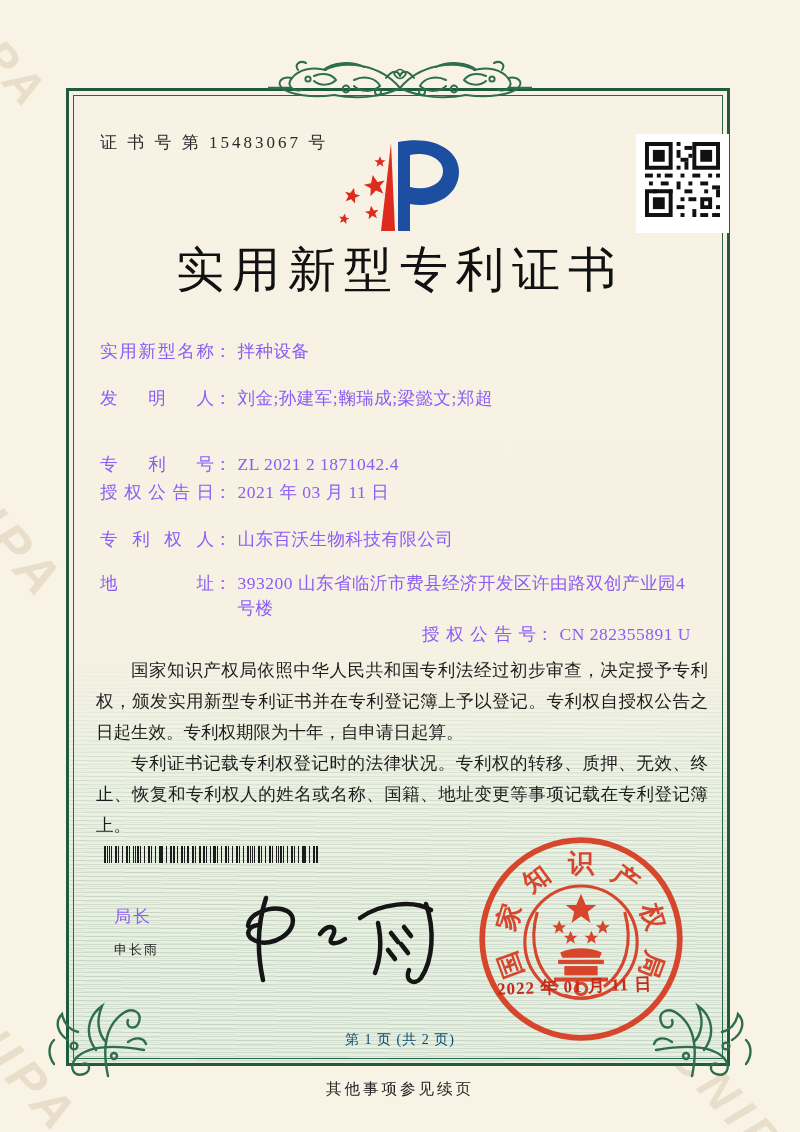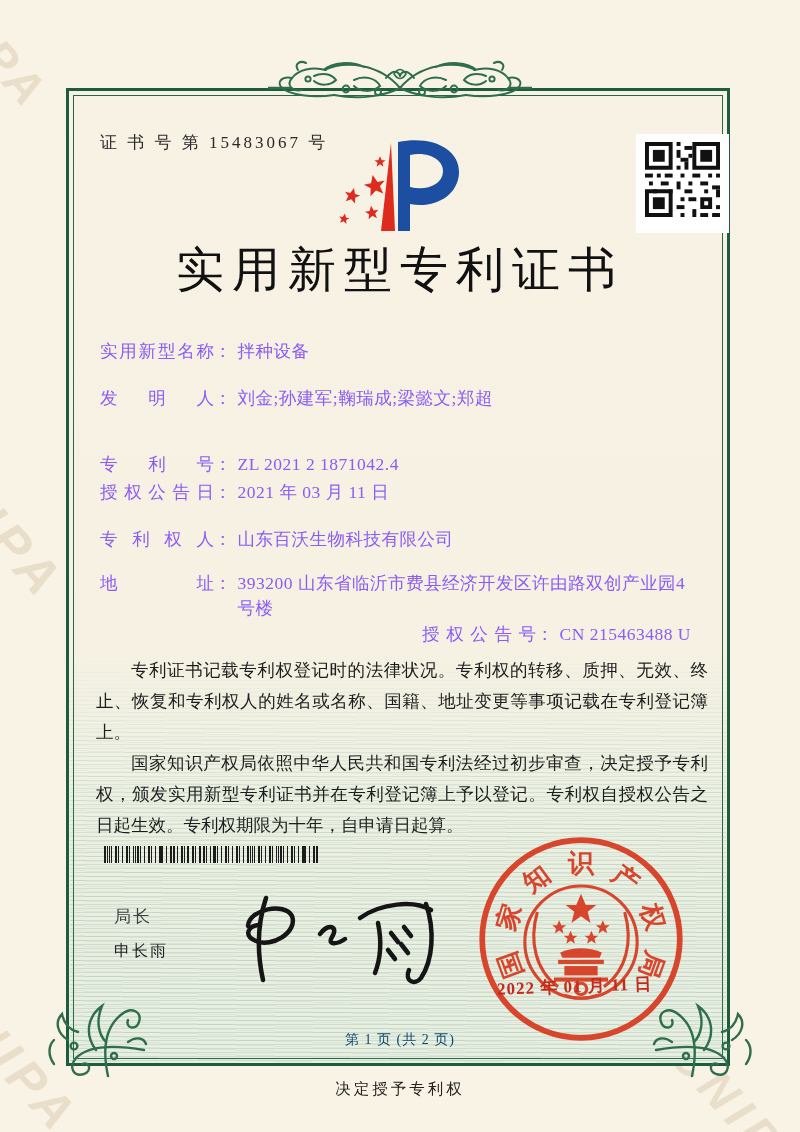--- a/index.html
+++ b/index.html
@@ -75,22 +75,22 @@
   }
   .body-text p{margin:0;text-indent:2em;}
   
   .barcode{
     position:absolute;left:104px;top:846px;width:216px;height:17px;z-index:4;
     background:
       repeating-linear-gradient(90deg,#1c1c1c 0 2px,transparent 2px 3px,#1c1c1c 3px 4px,transparent 4px 7px,#1c1c1c 7px 8px,transparent 8px 11px),
       repeating-linear-gradient(90deg,transparent 0 5px,#1c1c1c 5px 6px,transparent 6px 13px);
   }
   .signer-title{position:absolute;left:114px;top:905px;font-size:17px;letter-spacing:2px;z-index:4;
-    font-family:"Liberation Sans","DejaVu Sans",sans-serif;color:#404040;}
-  .signer-name{position:absolute;left:114px;top:941px;font-size:16px;letter-spacing:2px;z-index:4;
+    font-family:"Liberation Sans","DejaVu Sans",sans-serif;color:#8b5cf6;}
+  .signer-name{position:absolute;left:114px;top:941px;font-size:13px;letter-spacing:2px;z-index:4;
     font-family:"Liberation Sans","DejaVu Sans",sans-serif;color:#222;}
   .signature{position:absolute;left:228px;top:882px;width:215px;height:106px;z-index:5;}
   .seal{position:absolute;left:477px;top:835px;width:208px;height:208px;z-index:5;opacity:0.93;}
   .seal-date{
     position:absolute;left:497px;top:975px;z-index:6;
     font-size:17px;font-weight:600;color:#c6281a;letter-spacing:1px;
     transform:rotate(-2deg);white-space:nowrap;
   }
   .page-info{position:absolute;left:0;top:1031px;width:100%;text-align:center;font-size:14px;letter-spacing:1px;color:#0c4a6e;z-index:4;}
   .continuation{position:absolute;left:0;top:1079px;width:100%;text-align:center;font-size:15.5px;letter-spacing:3px;color:#222;z-index:4;}
@@ -236,27 +236,27 @@
   <span class="flabel">授权公告日</span><span class="fcolon">：</span><span class="fvalue">2021 年 03 月 11 日</span>
 </div>
 <div class="frow r5">
   <span class="flabel">专利权人</span><span class="fcolon">：</span><span class="fvalue">山东百沃生物科技有限公司</span>
 </div>
 <div class="frow r6">
   <span class="flabel">地址</span><span class="fcolon">：</span><span class="fvalue">393200 山东省临沂市费县经济开发区许由路双创产业园4号楼</span>
 </div>
 <div class="frow r7" style="position:absolute;">
   <span class="grant-no">
-    <span class="flabel">授权公告号</span><span class="fcolon">：</span><span class="fvalue">CN 215463488 U</span>
+    <span class="flabel">授权公告号</span><span class="fcolon">：</span><span class="fvalue">CN 282355891 U</span>
   </span>
 </div>
 
 <div class="body-text">
+  <p>国家知识产权局依照中华人民共和国专利法经过初步审查，决定授予专利权，颁发实用新型专利证书并在专利登记簿上予以登记。专利权自授权公告之日起生效。专利权期限为十年，自申请日起算。</p>
   <p>专利证书记载专利权登记时的法律状况。专利权的转移、质押、无效、终止、恢复和专利权人的姓名或名称、国籍、地址变更等事项记载在专利登记簿上。</p>
-  <p>国家知识产权局依照中华人民共和国专利法经过初步审查，决定授予专利权，颁发实用新型专利证书并在专利登记簿上予以登记。专利权自授权公告之日起生效。专利权期限为十年，自申请日起算。</p>
 </div>
 
 <div class="barcode"></div>
 
 <div class="signer-title">局长</div>
 <div class="signer-name">申长雨</div>
 
 <svg class="signature" viewBox="0 0 215 106">
   <g stroke="#151515" fill="none" stroke-width="4.5" stroke-linecap="round" stroke-linejoin="round">
     <path d="M38,16 C30,40 28,66 35,98"></path>
@@ -299,13 +299,13 @@
       <path d="M58,74 C50,102 56,130 78,146" fill="none" stroke-width="3"></path>
       <path d="M142,74 C150,102 144,130 122,146" fill="none" stroke-width="3"></path>
       <path d="M84,154 Q100,160 116,154" fill="none" stroke-width="3"></path>
     </g>
   </g>
 </svg>
 
 <div class="seal-date">2022 年 01 月 11 日</div>
 
 <div class="page-info">第 1 页 (共 2 页)</div>
-<div class="continuation">决定授予专利权</div>
+<div class="continuation">其他事项参见续页</div>
 
 </body></html>

